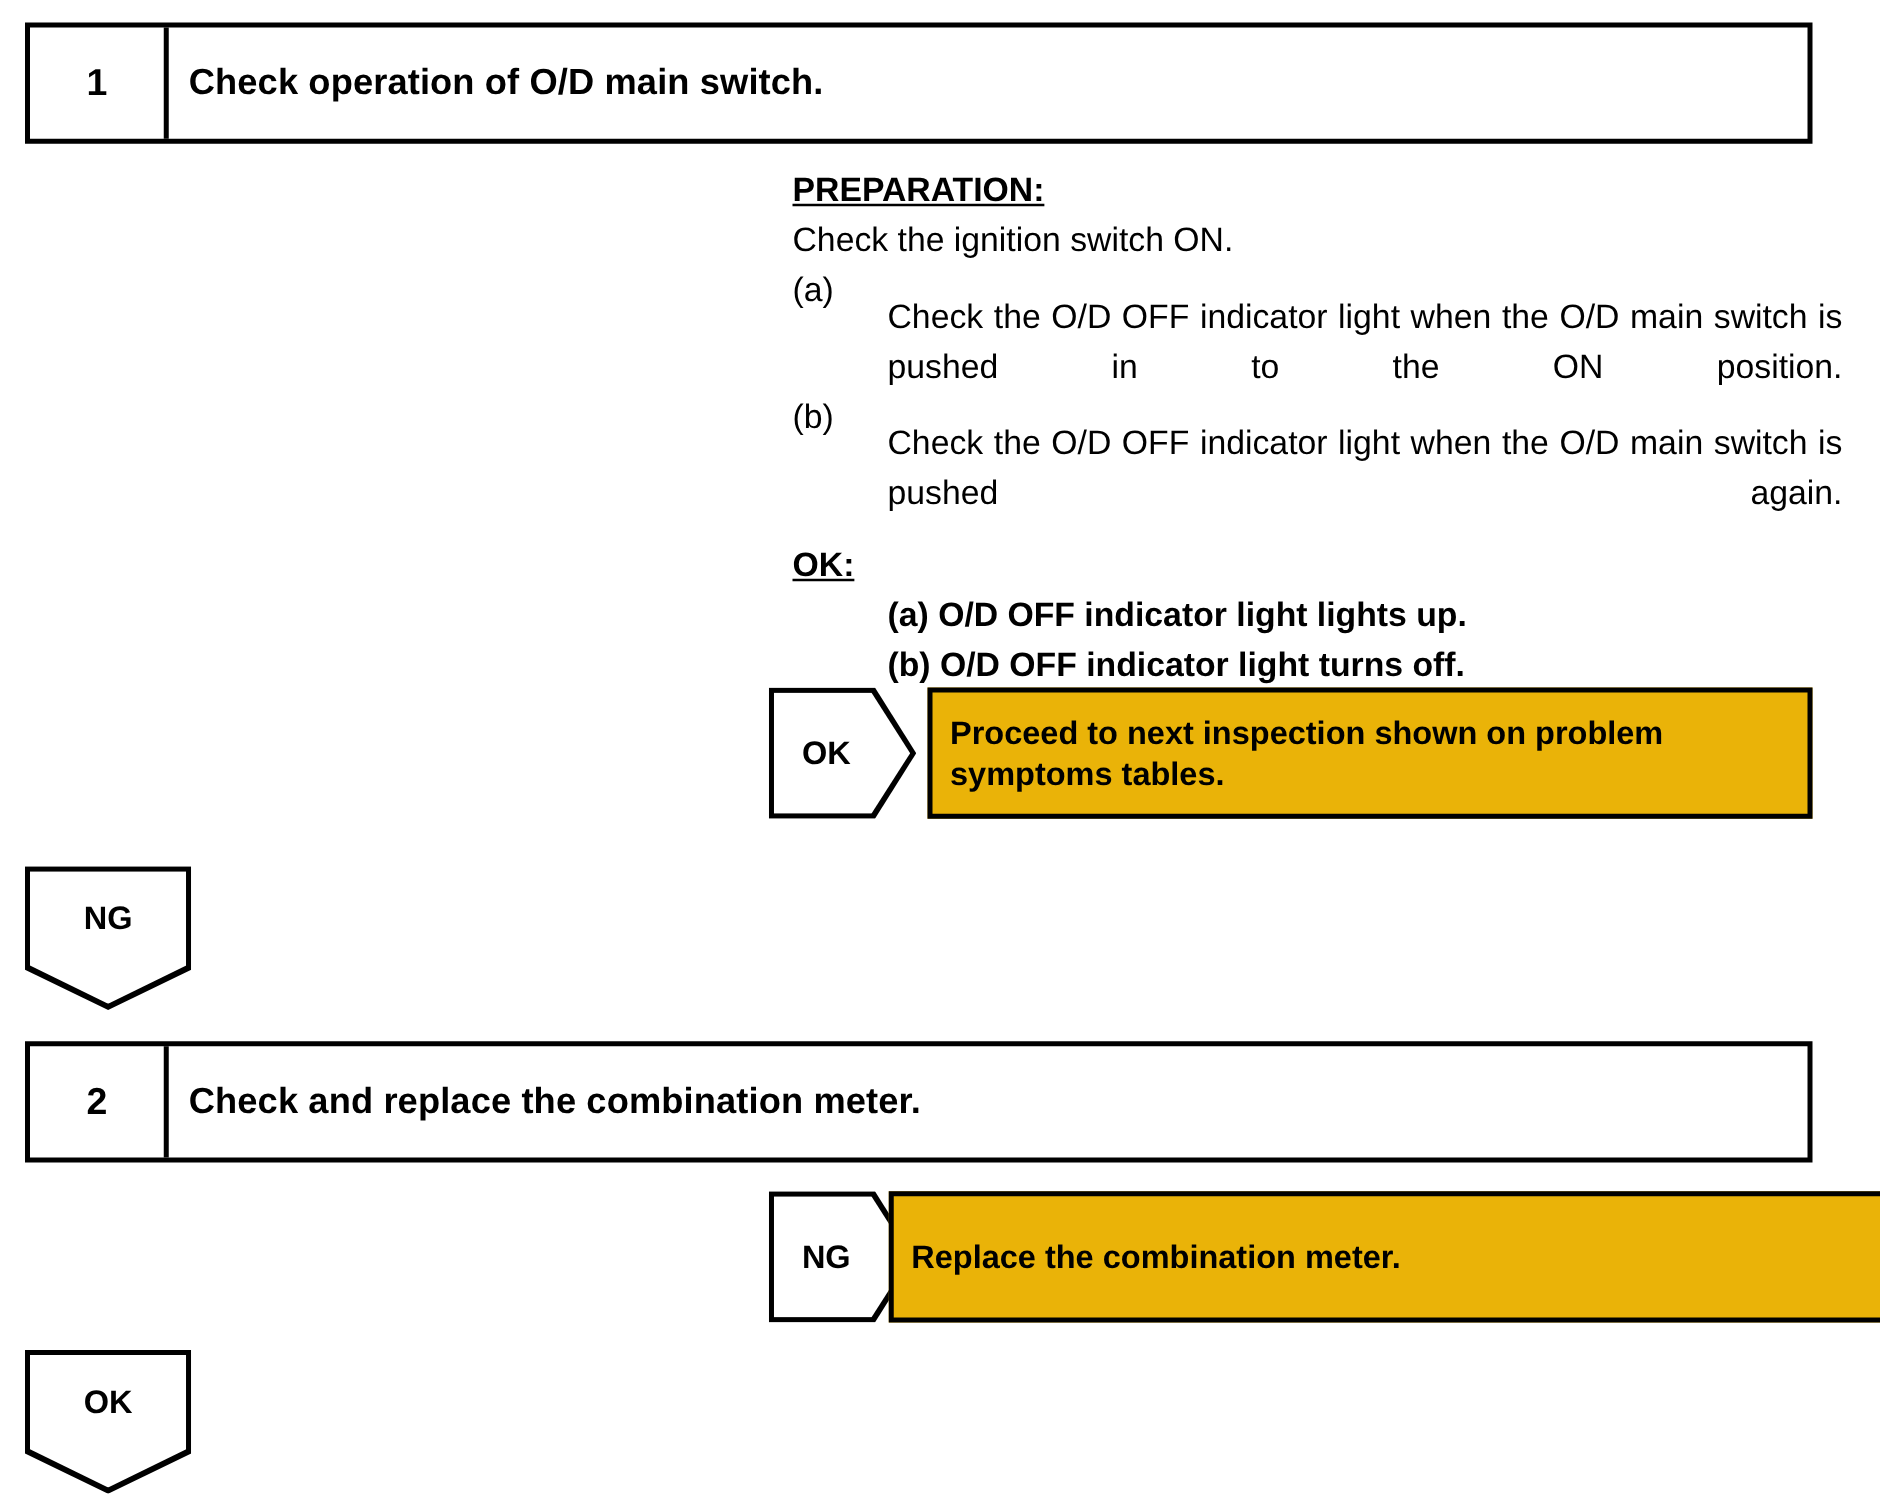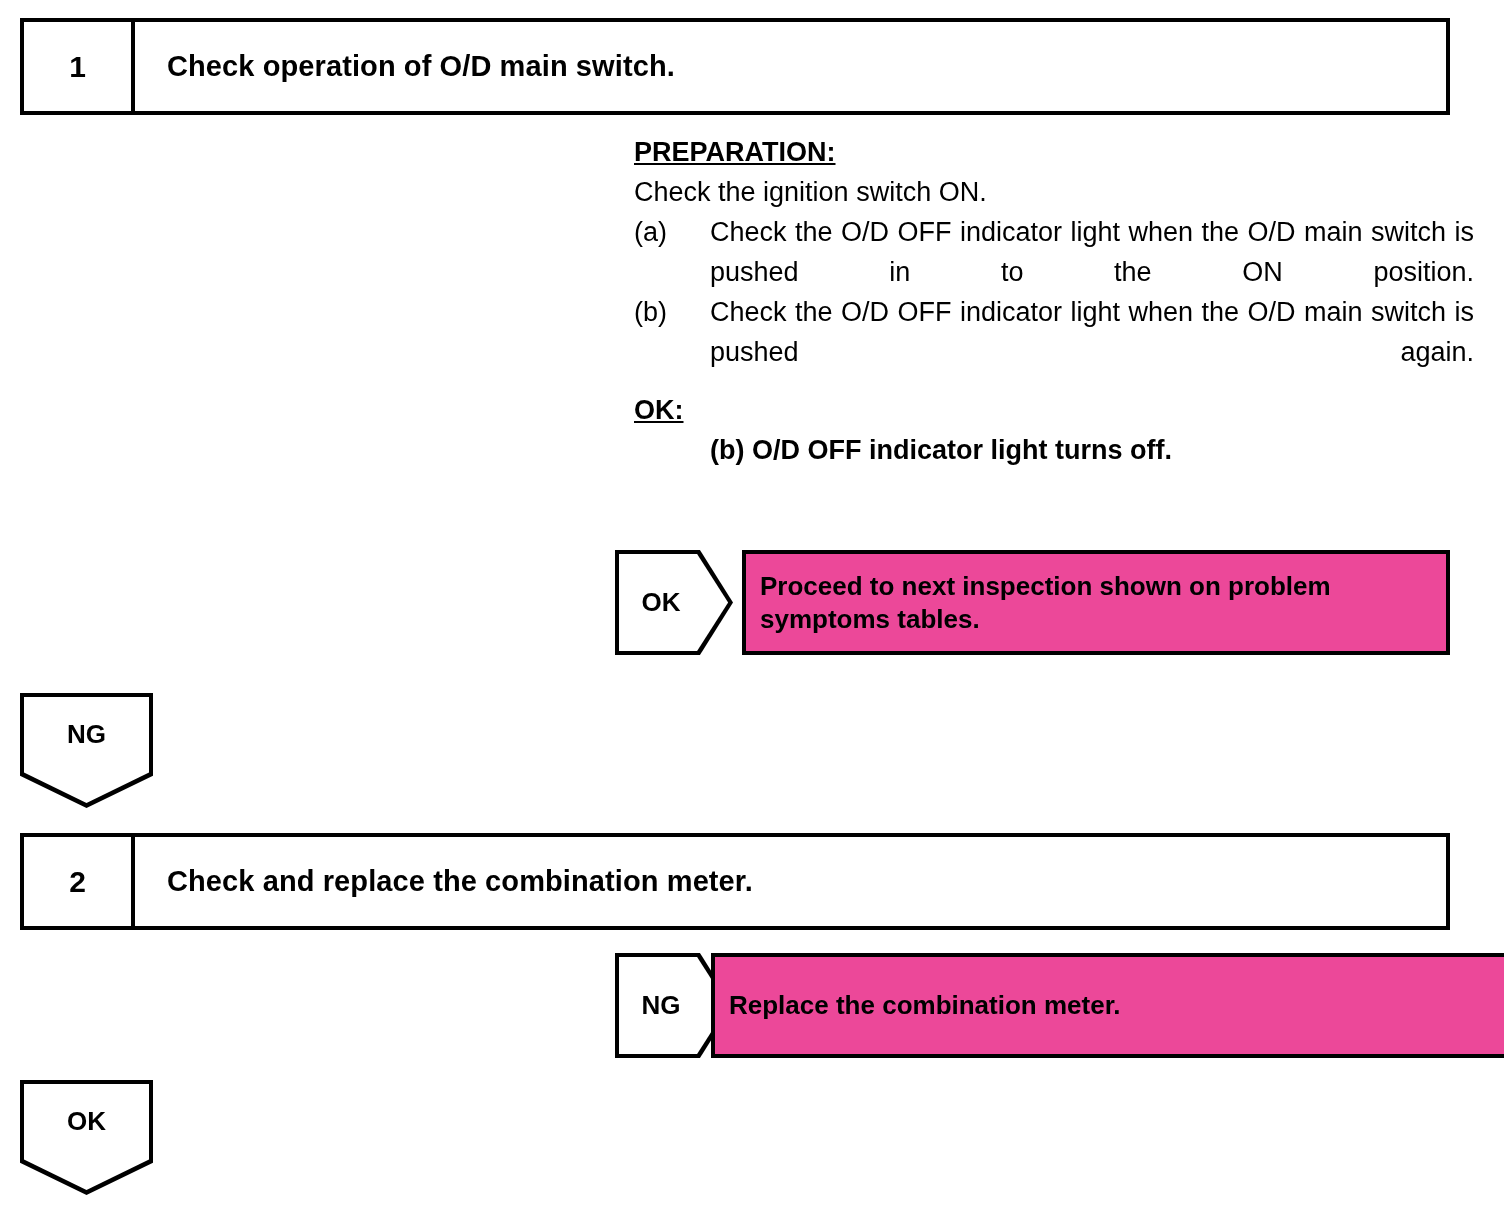--- a/index.html
+++ b/index.html
@@ -35,21 +35,21 @@
     align-items: center;
     justify-content: center;
     font-size: 30px;
     font-weight: bold;
     line-height: 1;
   }
   .step-title {
     flex: 1 1 auto;
     display: flex;
     align-items: center;
-    padding-left: 32px;
+    padding-left: 16px;
     font-size: 29px;
     font-weight: bold;
     letter-spacing: .1px;
   }
 
   
   .body-block {
     position: absolute;
     left: 634px;
     top: 132px;
@@ -77,20 +77,21 @@
     flex: 0 0 76px;
     width: 76px;
   }
   .check-text {
     flex: 1 1 auto;
     text-align: justify;
     text-align-last: left;
   }
   .check-text.just-all {
     text-align-last: justify;
+    margin-top: 21px;
   }
 
   .ok-head {
     margin-top: 18px;
   }
   .ok-list {
     margin-left: 76px;
     font-weight: bold;
     line-height: 40px;
   }
@@ -157,21 +158,21 @@
     font-size: 26px;
     font-weight: bold;
     z-index: 2;
   }
 
   
   .result-box {
     position: absolute;
     border: 4px solid #000;
     box-sizing: border-box;
-    background: #ec4899;
+    background: #eab308;
     display: flex;
     align-items: center;
     padding: 0 14px;
   }
   .result-text {
     font-size: 26px;
     font-weight: bold;
     line-height: 33px;
   }
 </style>
@@ -195,20 +196,21 @@
       <div class="check-text just-all">Check the O/D OFF indicator light when the O/D main switch is pushed in to the ON position.</div>
     </div>
     <div class="check-item">
       <div class="check-marker">(b)</div>
       <div class="check-text just-all">Check the O/D OFF indicator light when the O/D main switch is pushed again.</div>
     </div>
   </div>
 
   <div class="hdr ok-head">OK:</div>
   <div class="ok-list">
+    <div>(a) O/D OFF indicator light lights up.</div>
     <div>(b) O/D OFF indicator light turns off.</div>
   </div>
 
 </div>
 
 <div class="tag-right" style="left:615px; top:550px;">
   <div class="inner"></div>
   <div class="lbl">OK</div>
 </div>
 

